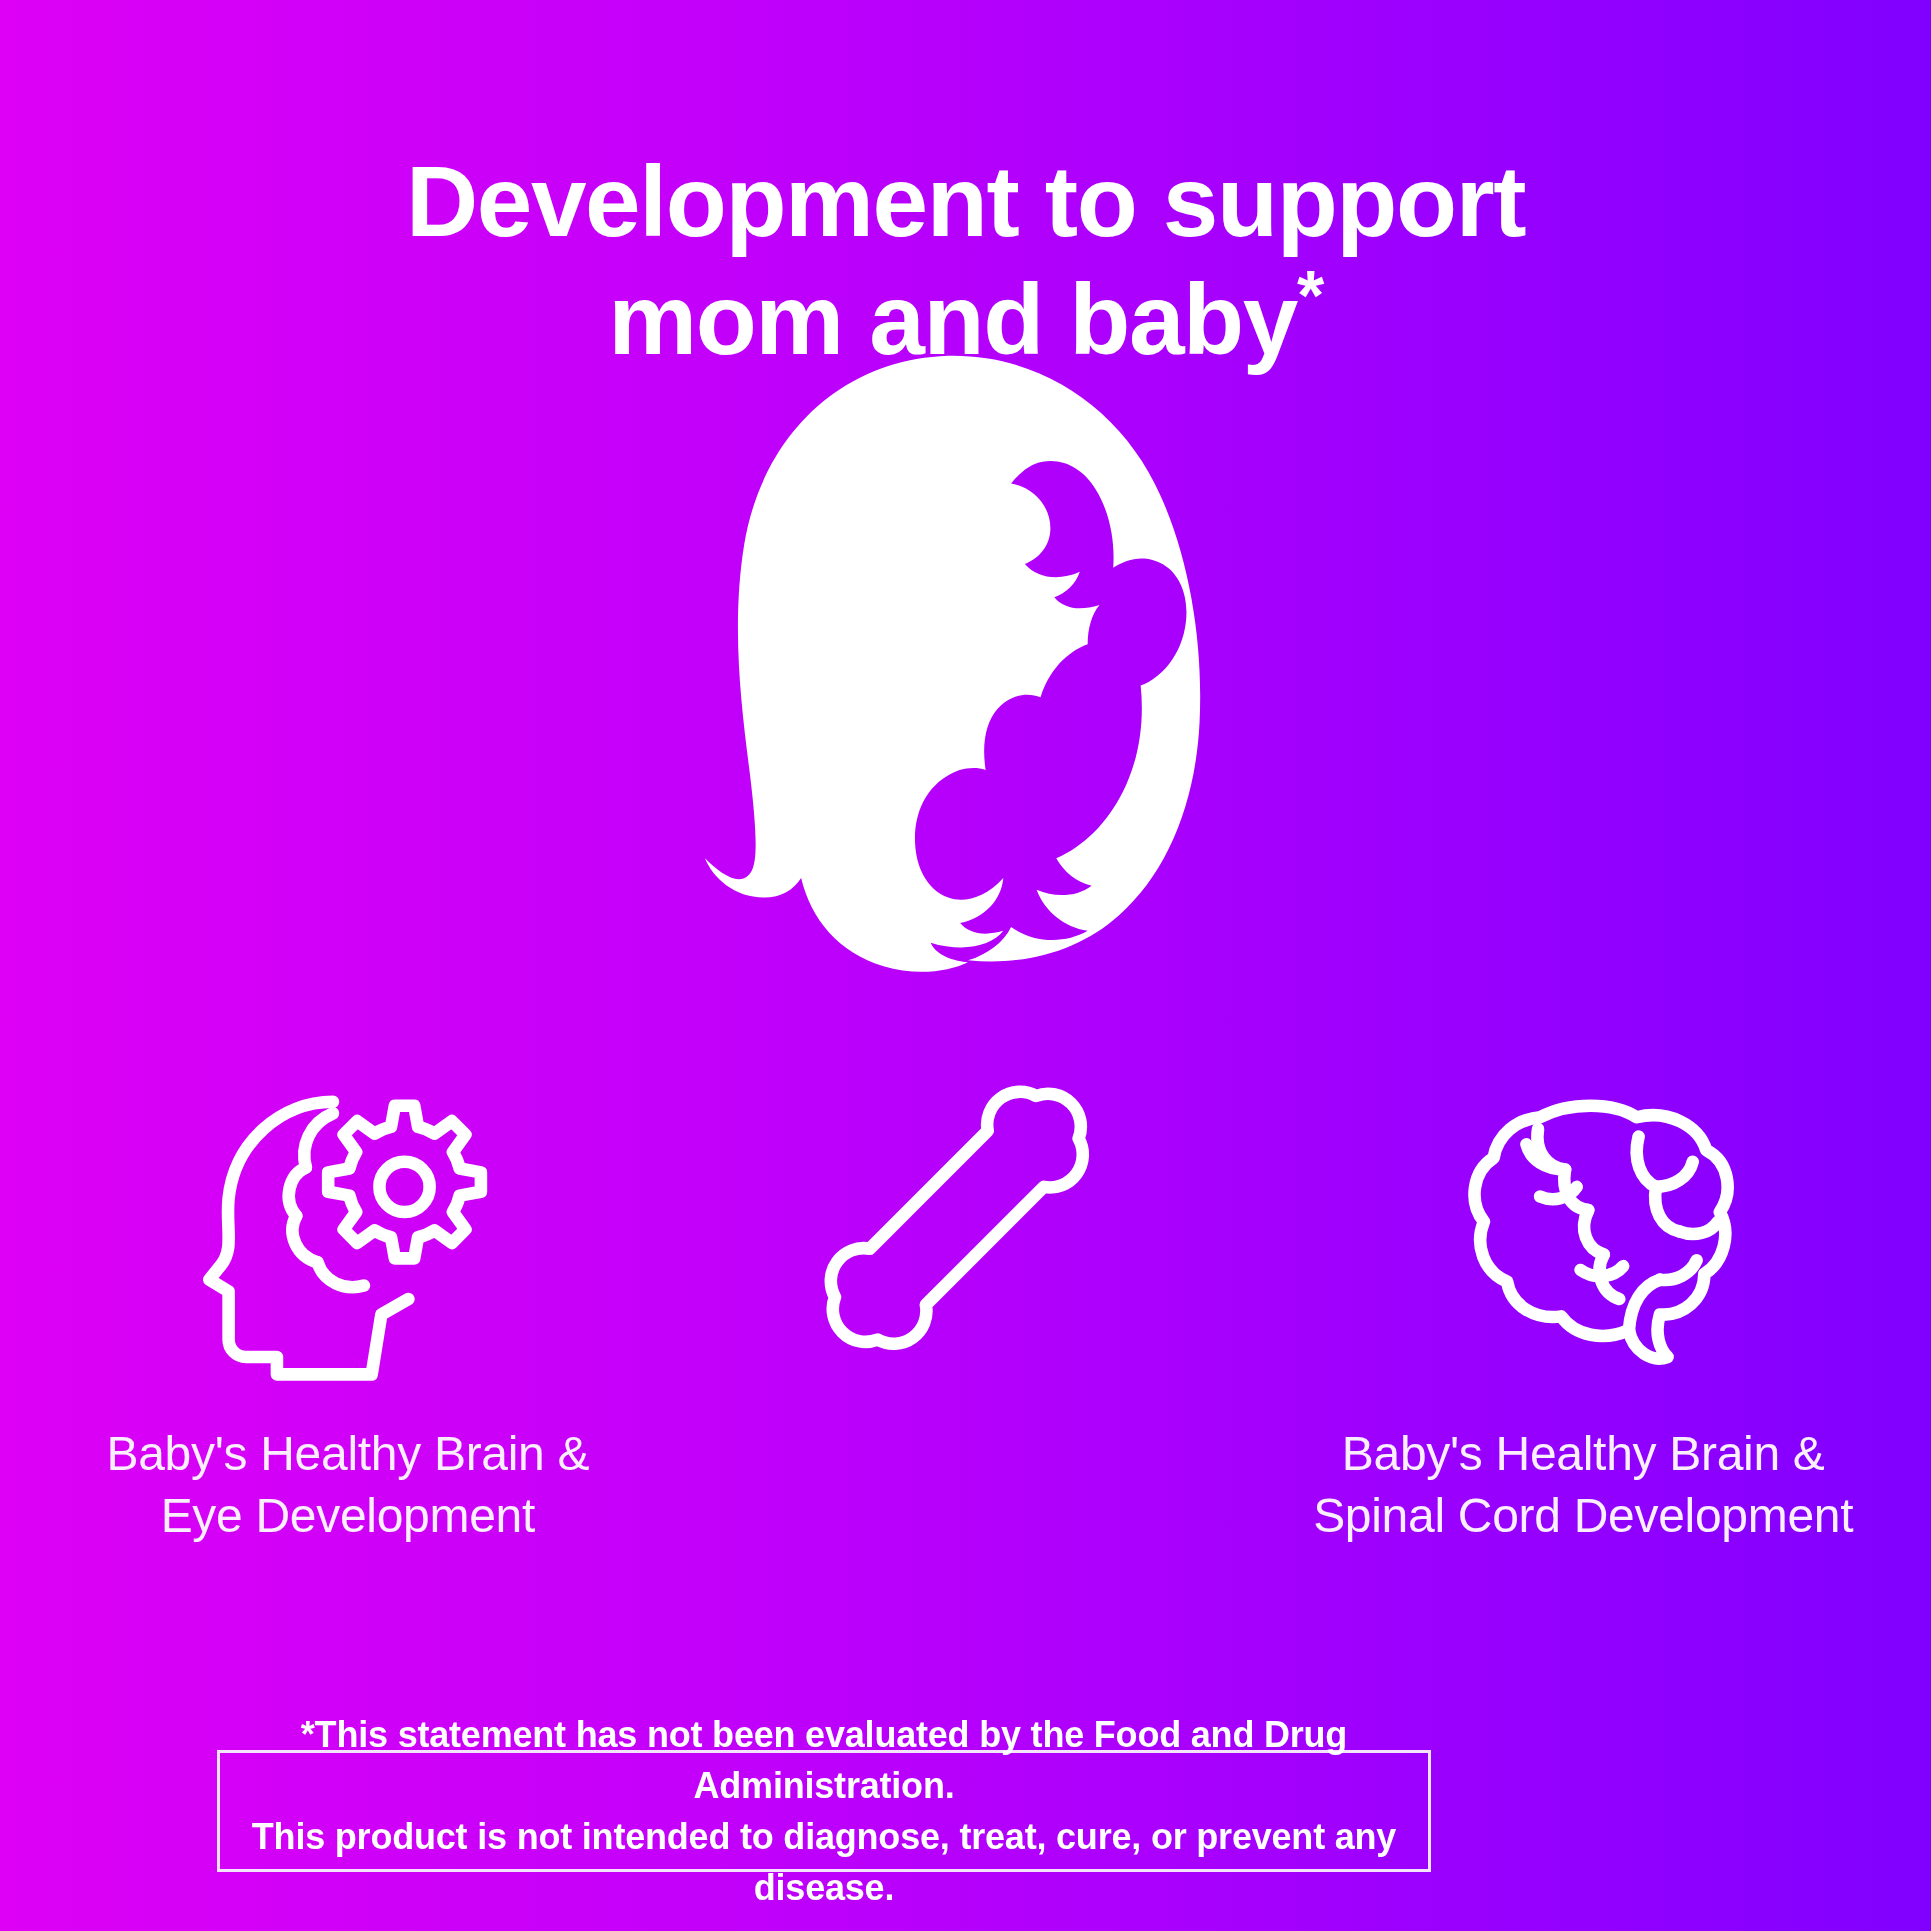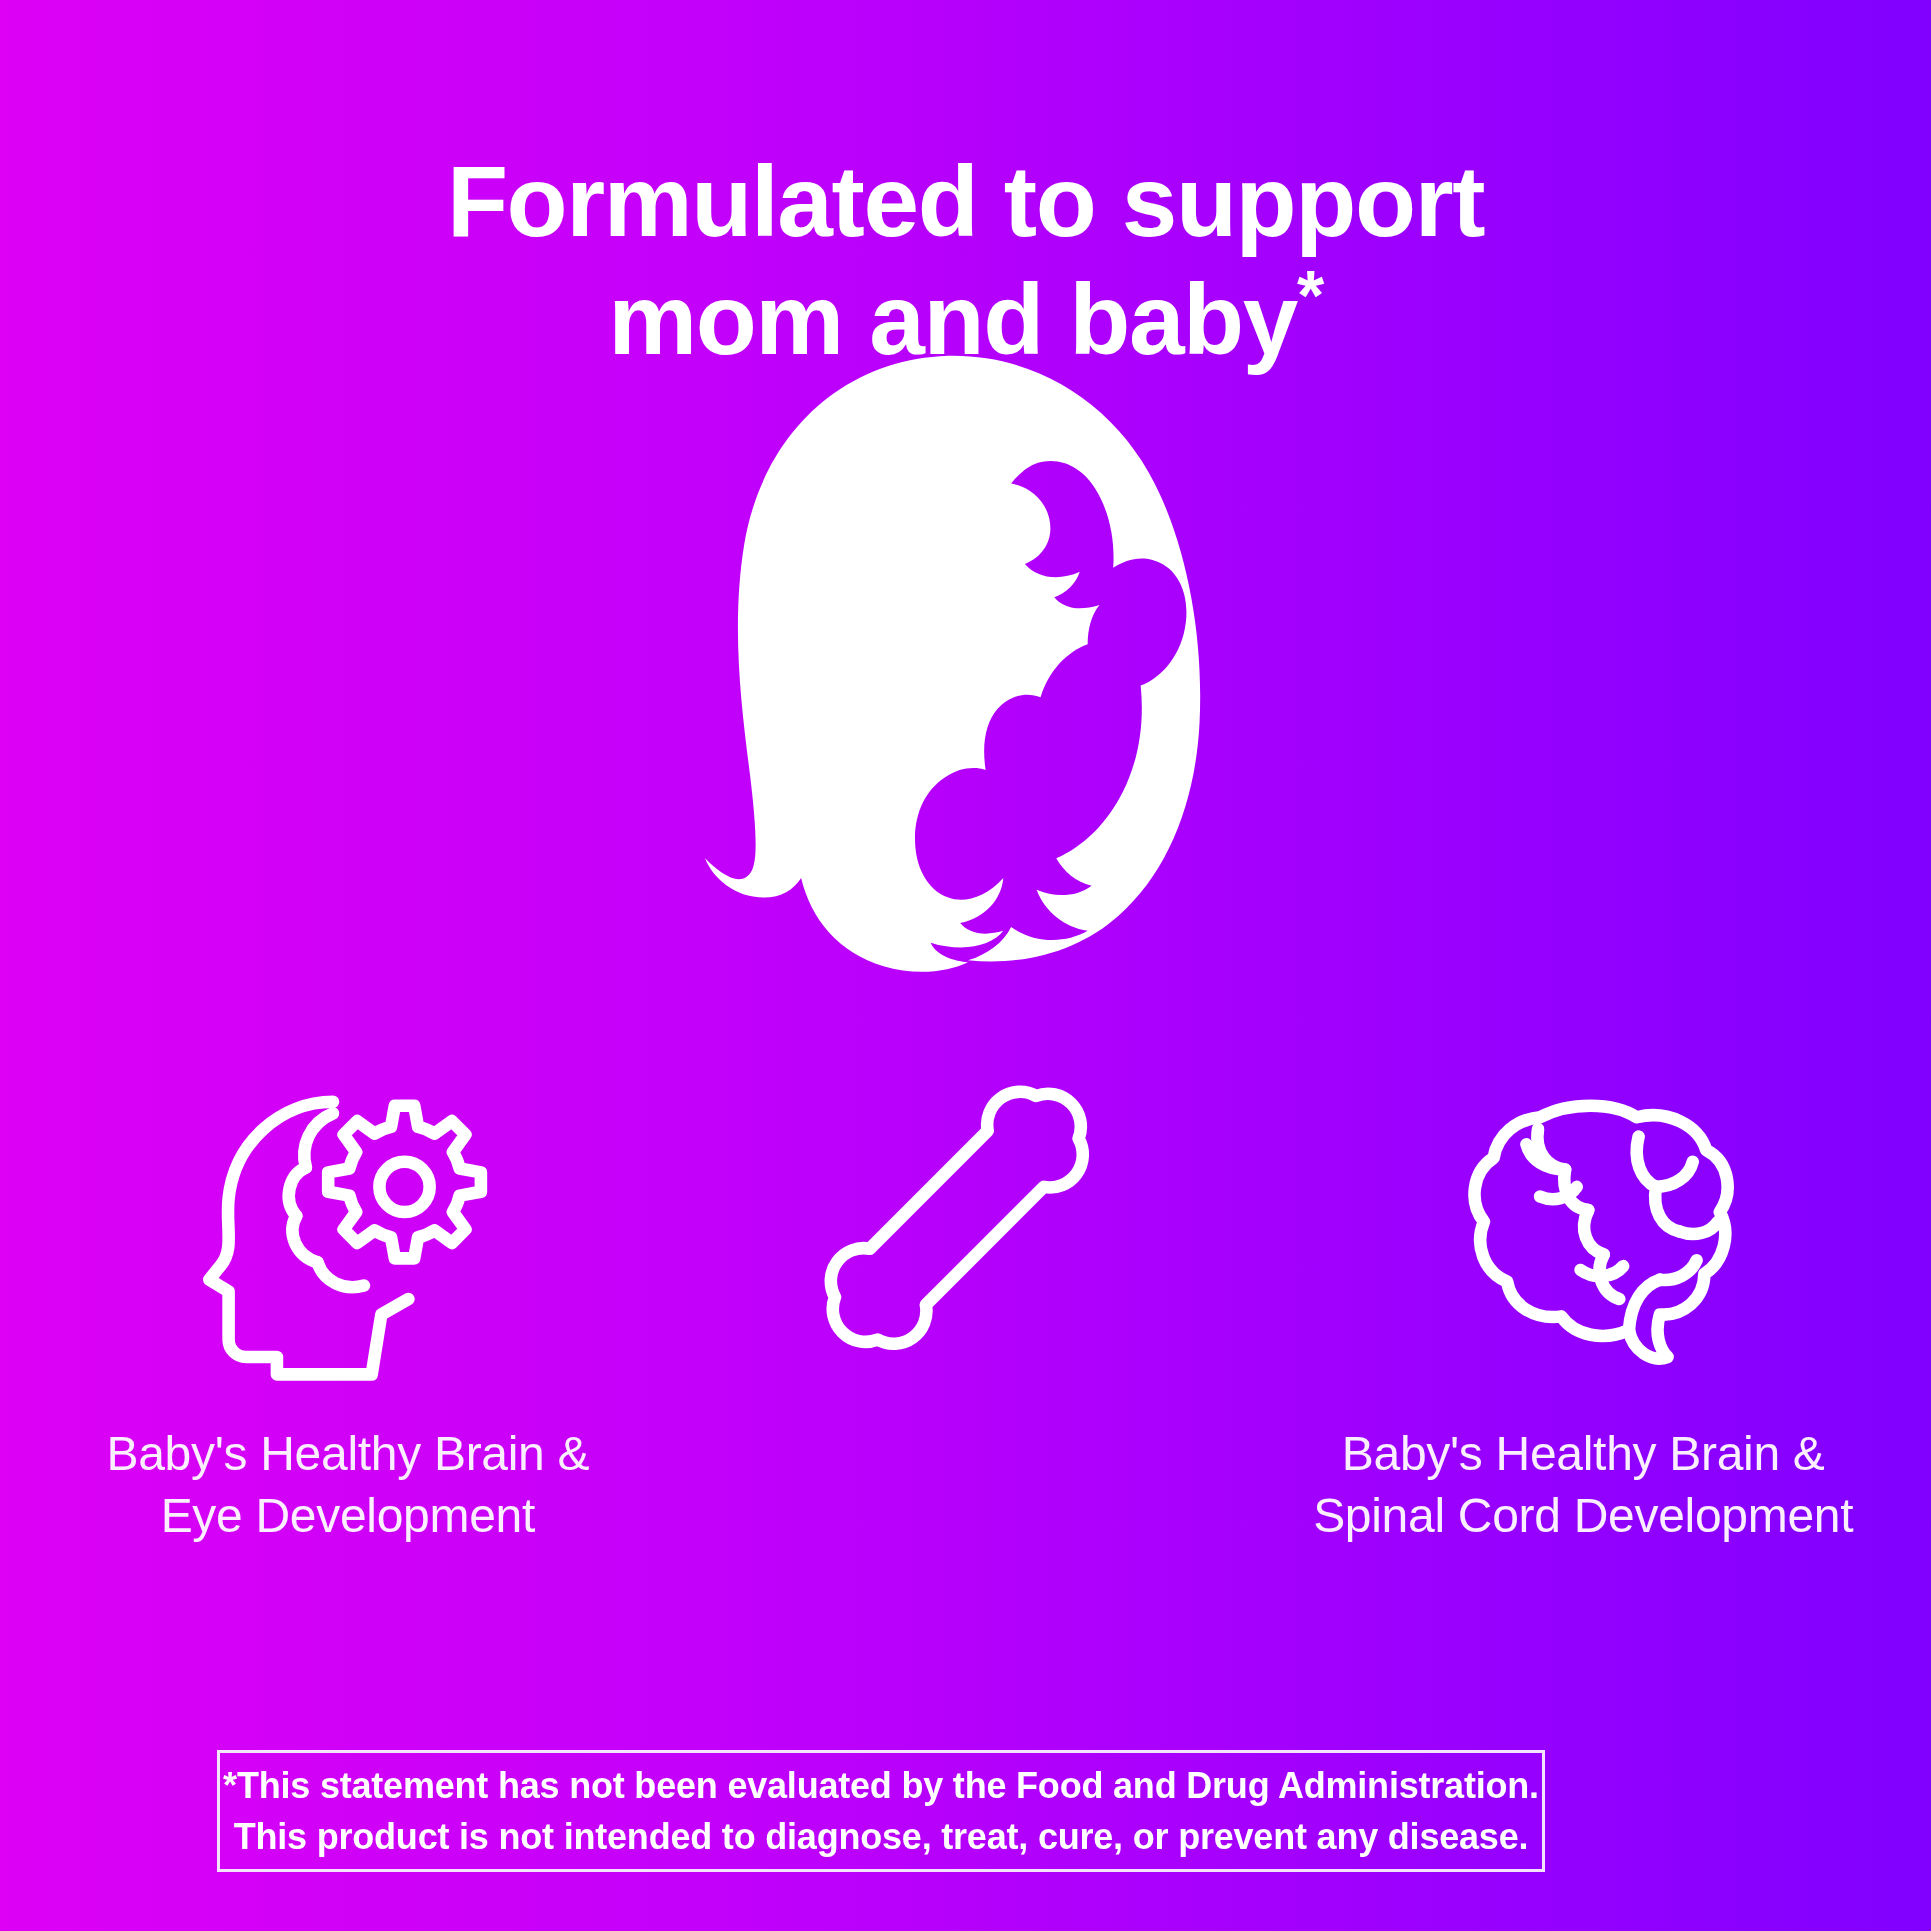--- a/index.html
+++ b/index.html
@@ -81,21 +81,21 @@
     font-weight: 400;
     letter-spacing: -0.3px;
     white-space: pre-line;
   }
 
   
   .disclaimer {
     position: absolute;
     left: 217px;
     top: 1750px;
-    width: 1328px;
+    width: 1214px;
     height: 122px;
     box-sizing: border-box;
     border: 3.9px solid #F3E4FB;
     display: flex;
     align-items: center;
     justify-content: center;
   }
   .disclaimer-text {
     color: #FFFFFF;
     font-weight: 700;
@@ -104,21 +104,21 @@
     text-align: center;
     letter-spacing: -0.2px;
     white-space: pre-line;
   }
 </style>
 </head>
 <body>
 
 <div class="poster">
 
-  <h1 class="headline"><span>Formulated to support
+  <h1 class="headline"><span>Development to support
 mom and baby</span><span class="star">*</span></h1>
 
   <div class="hero">
     <svg viewBox="0 0 560 640" xmlns="http://www.w3.org/2000/svg" aria-hidden="true">
       <g fill="#FFFFFF">
 
         <path d="M262 8
                  C150 12, 72 92, 54 200
                  C40 286, 52 372, 60 436
                  C66 486, 68 520, 62 532

